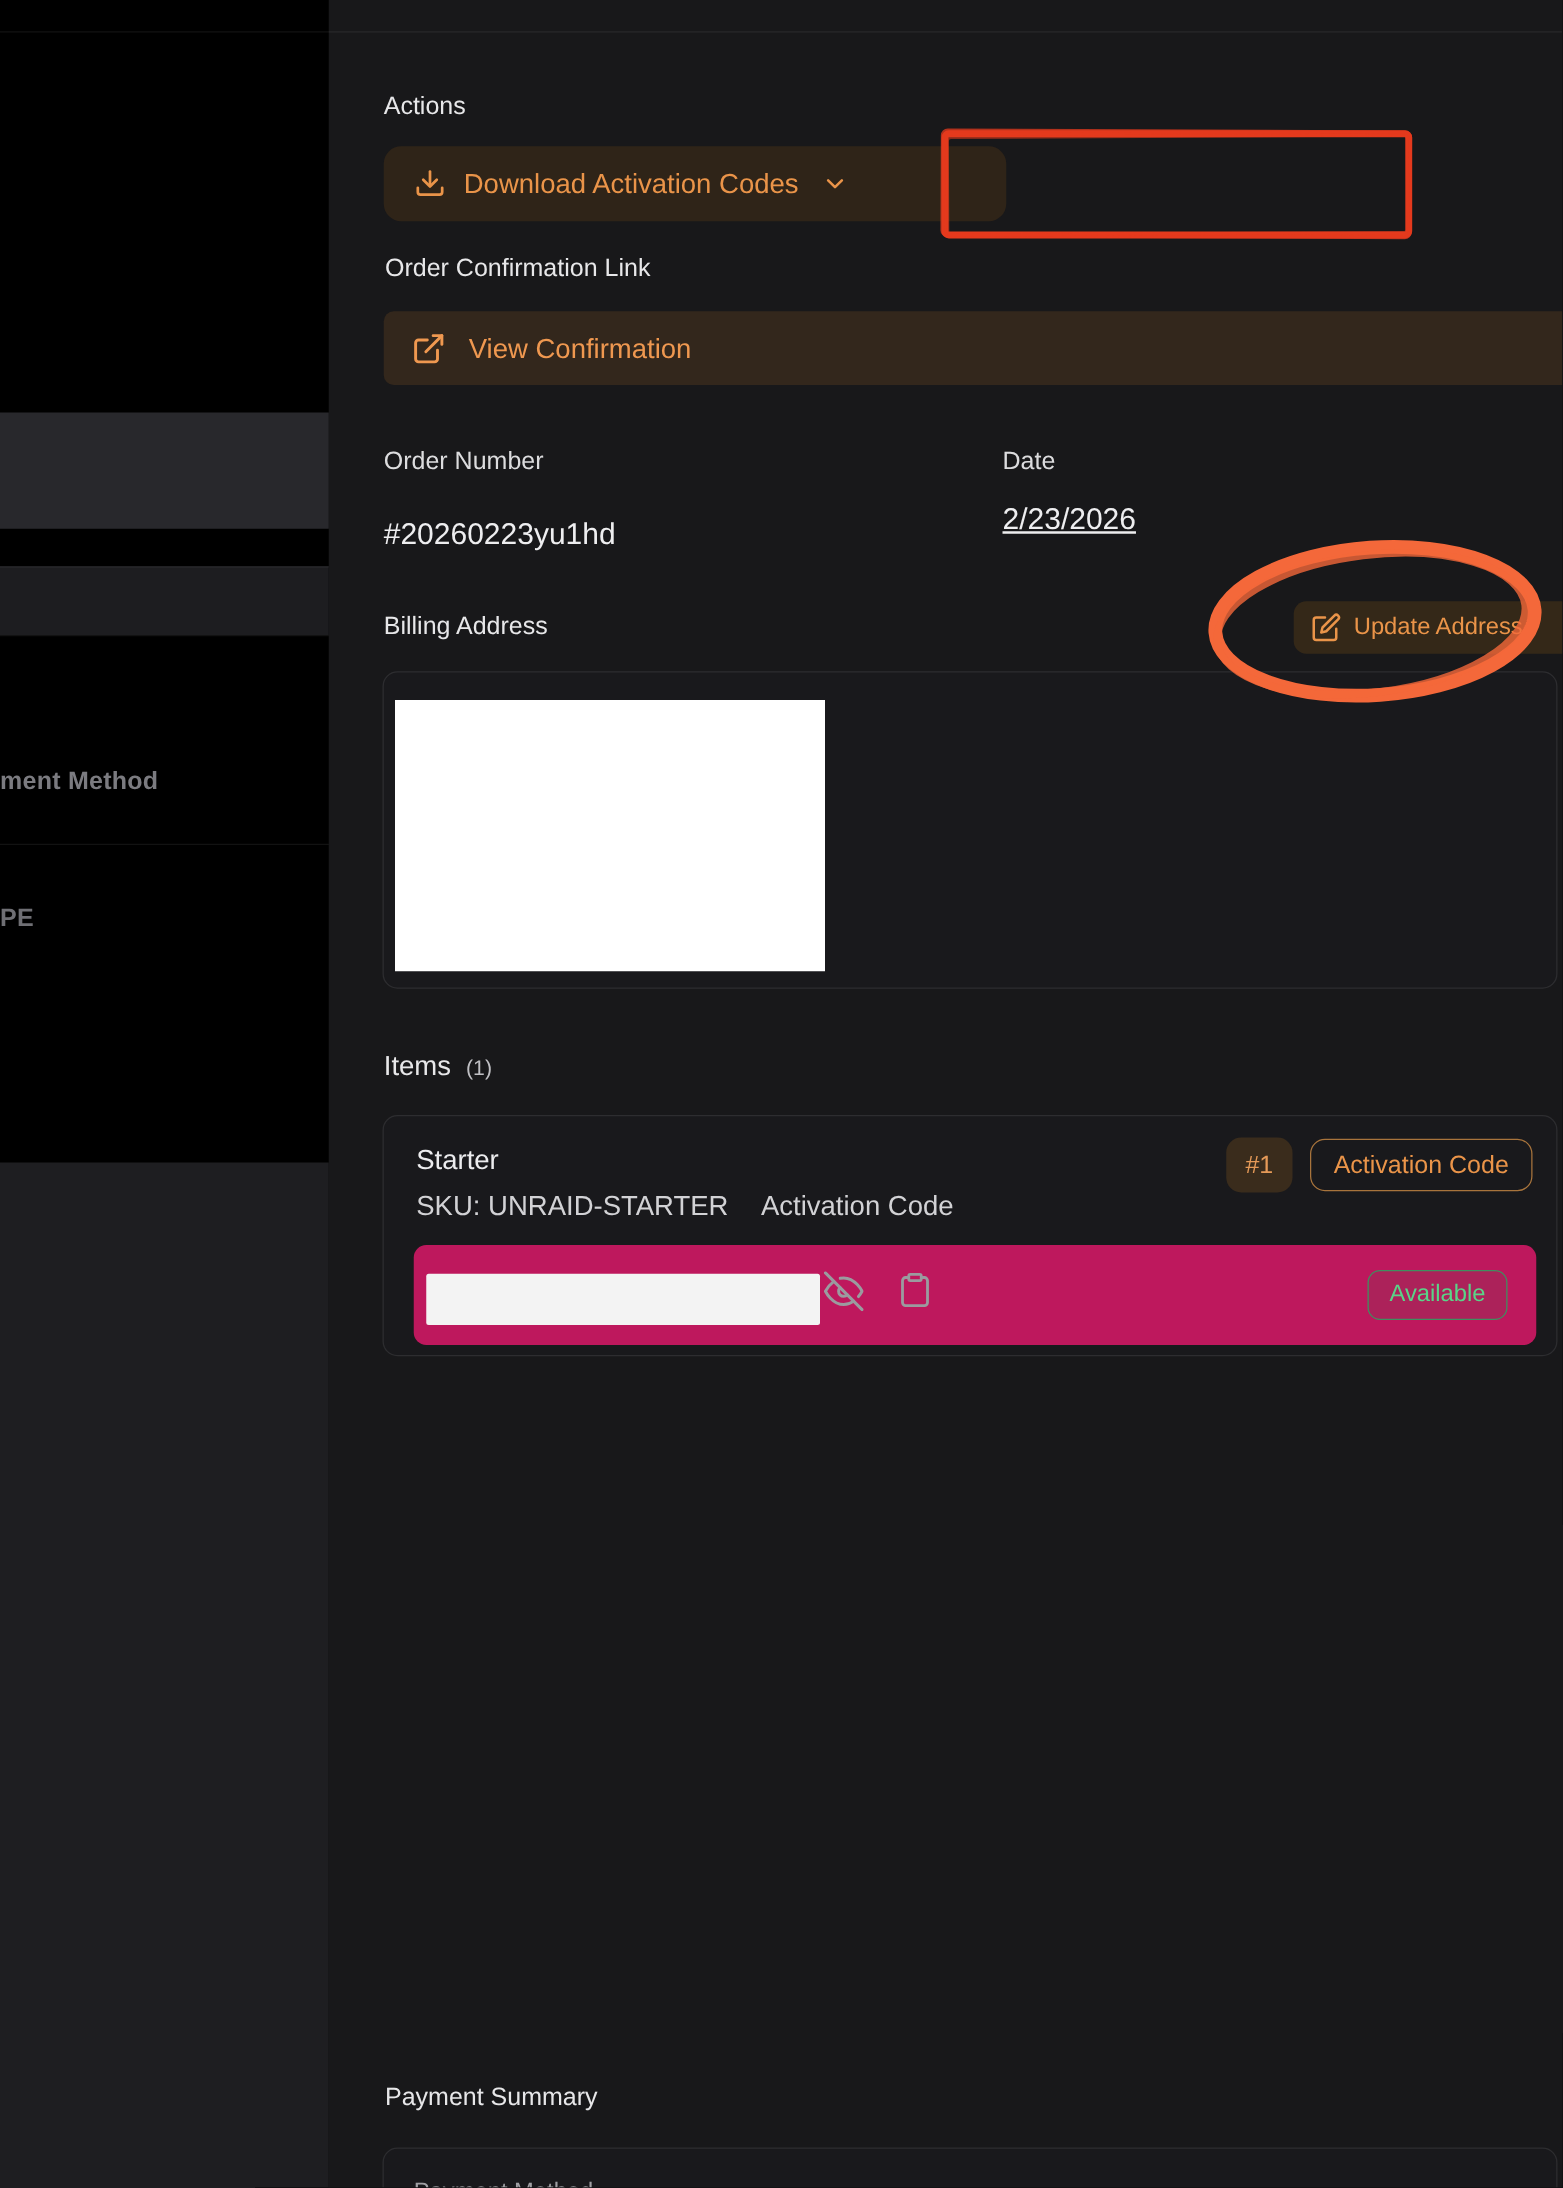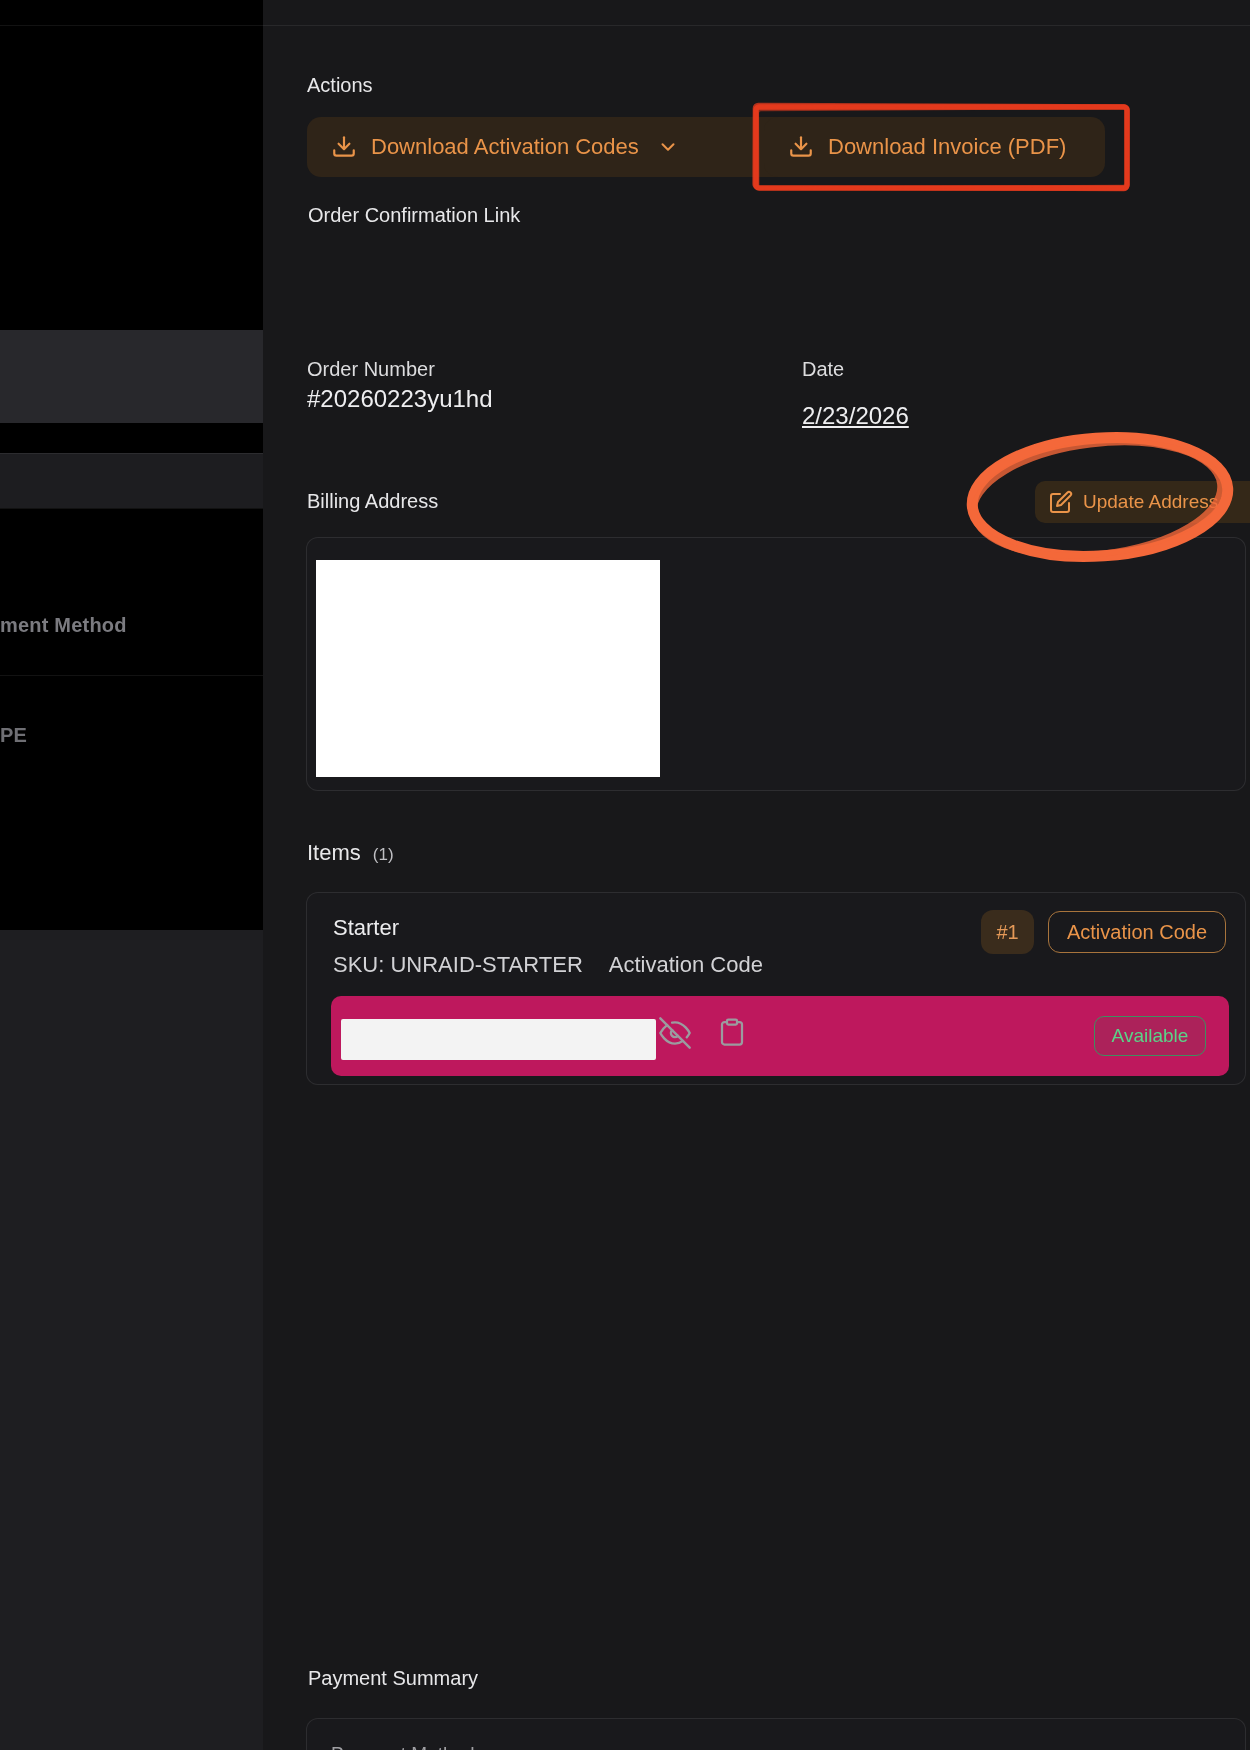--- a/index.html
+++ b/index.html
@@ -97,36 +97,36 @@
         </svg>
     </span>
     <span>Download Activation Codes</span>
     <span style="display:flex; margin-left:4px;">
       <svg width="22" height="22" viewBox="0 0 24 24" fill="none" stroke="currentColor" stroke-width="2.2" stroke-linecap="round" stroke-linejoin="round">
           <polyline points="6 9 12 15 18 9"></polyline>
         </svg>
     </span>
   </button>
 
-  <button class="btn-brown" style="left:764px; top:117px; width:341px;">
-    <span style="display:flex;">
-      <svg width="26" height="26" viewBox="0 0 24 24" fill="none" stroke="currentColor" stroke-width="2" stroke-linecap="round" stroke-linejoin="round">
-          <path d="M21 15v3a2 2 0 0 1-2 2H5a2 2 0 0 1-2-2v-3"></path>
-          <polyline points="7 9 12 14 17 9"></polyline>
-          <line x1="12" y1="3" x2="12" y2="13"></line>
-        </svg>
-    </span>
-    <span>Download Invoice (PDF)</span>
-  </button>
 
   <div class="h-label" style="left:308px; top:204px;">Order Confirmation Link</div>
 
+  <button class="viewbar">
+    <span style="display:flex;">
+      <svg width="28" height="28" viewBox="0 0 24 24" fill="none" stroke="currentColor" stroke-width="2" stroke-linecap="round" stroke-linejoin="round">
+          <path d="M18 13v6a2 2 0 0 1-2 2H5a2 2 0 0 1-2-2V8a2 2 0 0 1 2-2h6"></path>
+          <polyline points="15 3 21 3 21 9"></polyline>
+          <line x1="10" y1="14" x2="21" y2="3"></line>
+        </svg>
+    </span>
+    <span>View Confirmation</span>
+  </button>
 
   <div class="sub-label" style="left:307px; top:358px;">Order Number</div>
-  <div class="value-text" style="left:307px; top:385px;">#20260223yu1hd</div>
+  <div class="value-text" style="left:307px; top:414px;">#20260223yu1hd</div>
   <div class="sub-label" style="left:802px; top:358px;">Date</div>
   <div class="value-text" style="left:802px; top:402px;text-decoration:underline;">2/23/2026</div>
 
   <div class="h-label" style="left:307px; top:490px;">Billing Address</div>
 
   <button class="update-btn">
     <span style="display:flex;">
       <svg width="24" height="24" viewBox="0 0 24 24" fill="none" stroke="currentColor" stroke-width="2" stroke-linecap="round" stroke-linejoin="round">
           <path d="M11 4H4a2 2 0 0 0-2 2v14a2 2 0 0 0 2 2h14a2 2 0 0 0 2-2v-7"></path>
           <path d="M18.5 2.5a2.121 2.121 0 0 1 3 3L12 15l-4 1 1-4 9.5-9.5z"></path>

